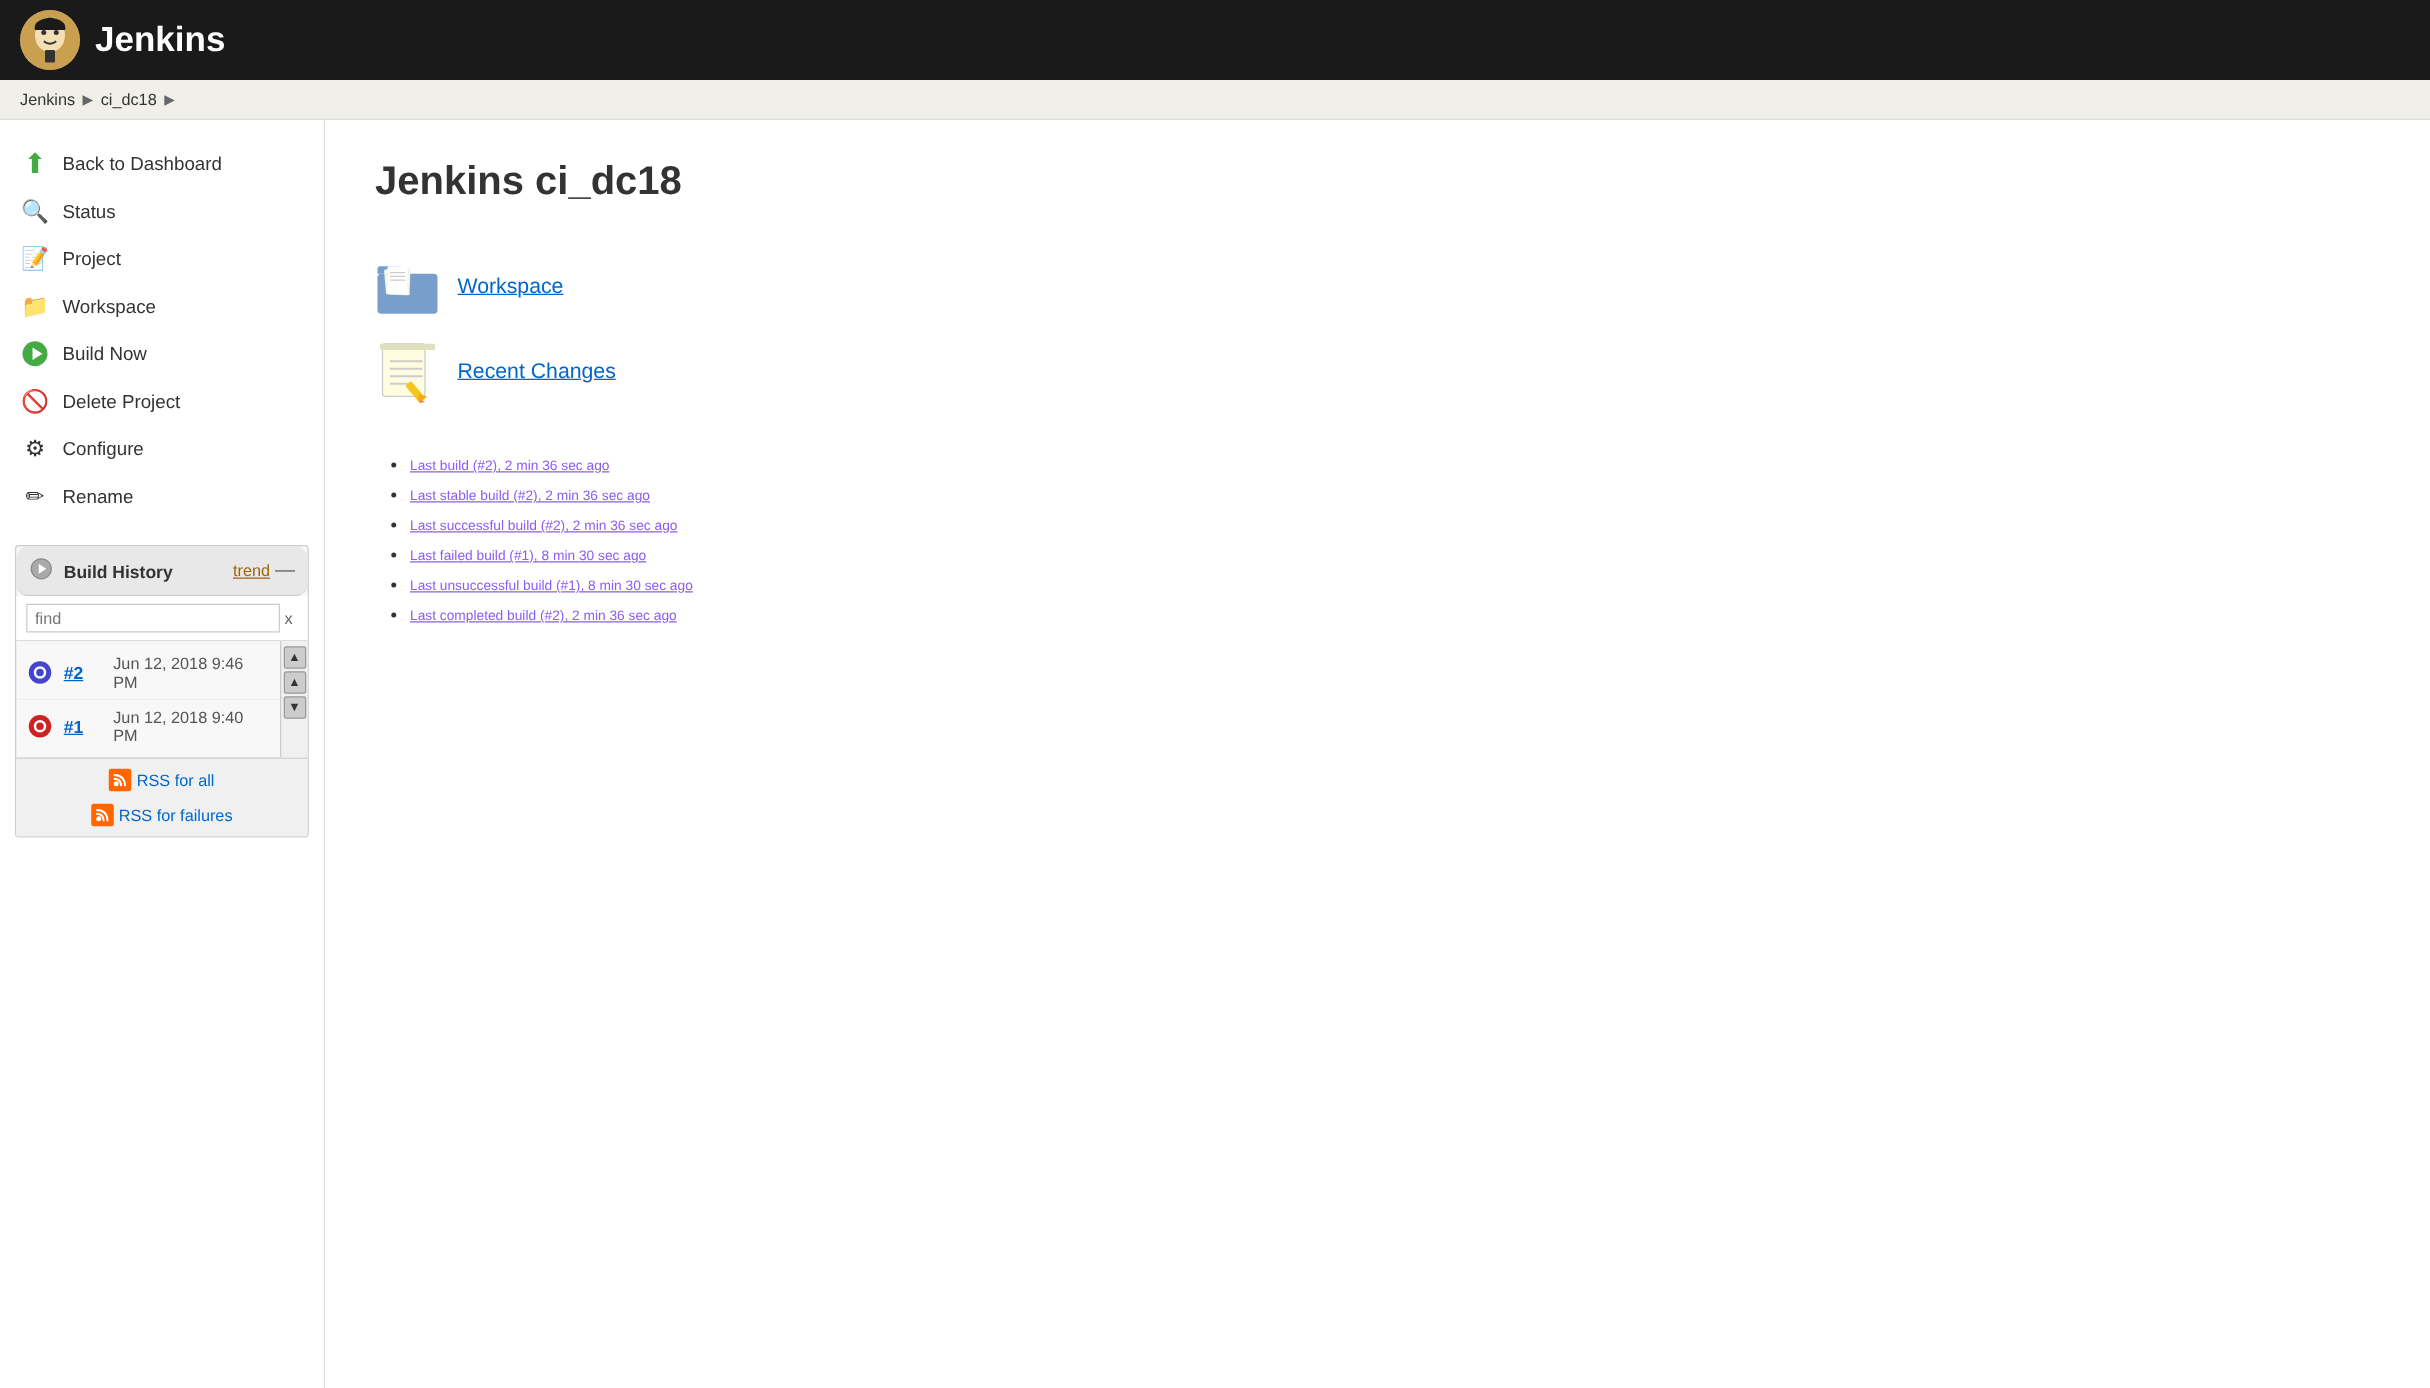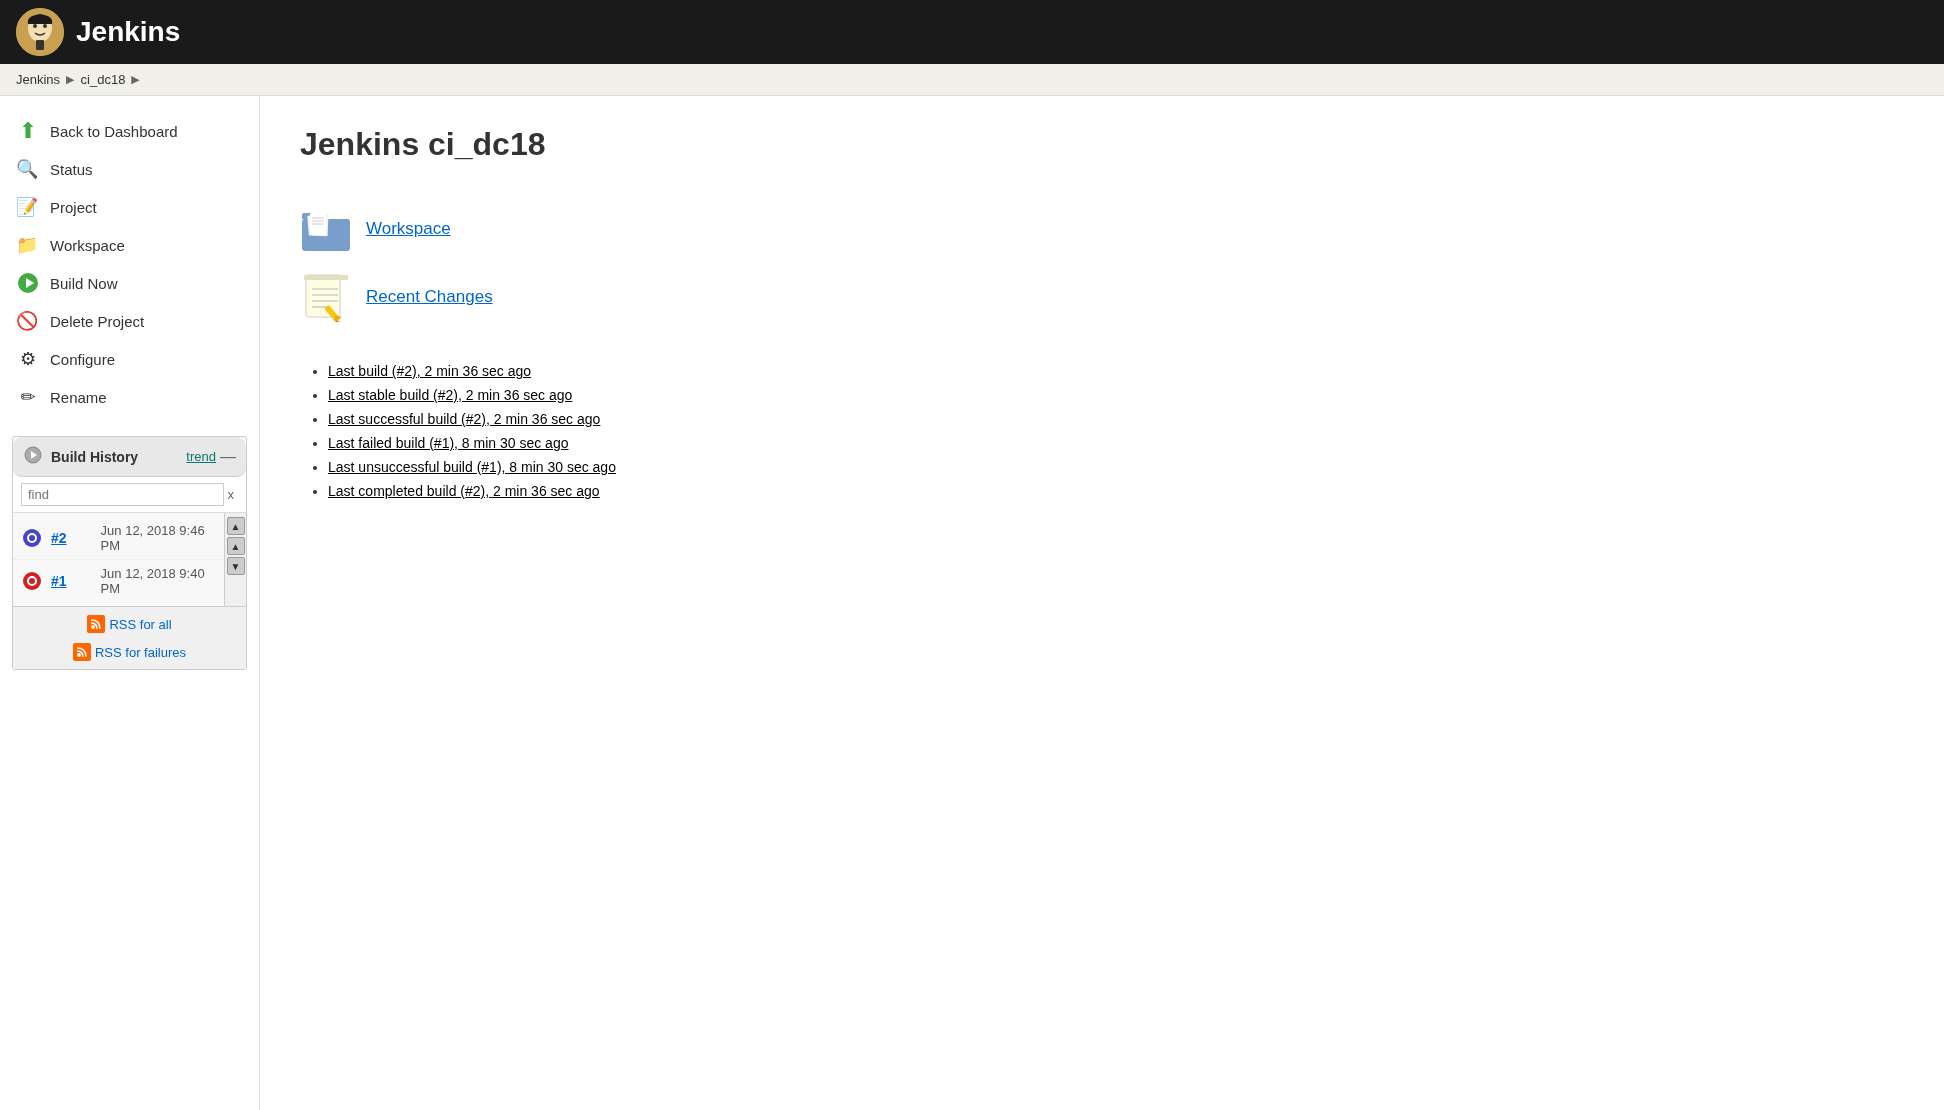--- a/index.html
+++ b/index.html
@@ -105,21 +105,21 @@
     .build-history-header-left {
       display: flex;
       align-items: center;
       gap: 8px;
     }
     .build-history-title {
       font-weight: bold;
       font-size: 14px;
     }
     .build-history-trend {
-      color: #0f766e;
+      color: #a16207;
       text-decoration: underline;
       cursor: pointer;
       font-size: 13px;
     }
     .build-history-actions {
       display: flex;
       align-items: center;
       gap: 4px;
     }
     .find-input-container {
@@ -167,21 +167,21 @@
     .build-link {
       color: #0066cc;
       text-decoration: underline;
       font-weight: bold;
       cursor: pointer;
       font-size: 14px;
     }
     .build-date {
       color: #555;
       font-size: 13px;
-      margin-left: 24px;
+      margin-left: 14px;
     }
     .build-history-footer {
       padding: 8px;
       border-top: 1px solid #ccc;
       display: flex;
       align-items: center;
       justify-content: center;
       gap: 10px;
       background: #f0f0f0;
       flex-direction: column;
@@ -249,23 +249,23 @@
       margin-bottom: 14px;
     }
     .permalinks-list {
       list-style: disc;
       padding-left: 28px;
     }
     .permalinks-list li {
       margin-bottom: 8px;
     }
     .permalinks-list li a {
-      color: #000000;
+      color: #8b5cf6;
       text-decoration: underline;
-      font-size: 14px;
+      font-size: 11px;
     }
     .scroll-arrow {
       width: 18px;
       height: 18px;
       background: #ccc;
       border: 1px solid #999;
       border-radius: 2px;
       display: flex;
       align-items: center;
       justify-content: center;

